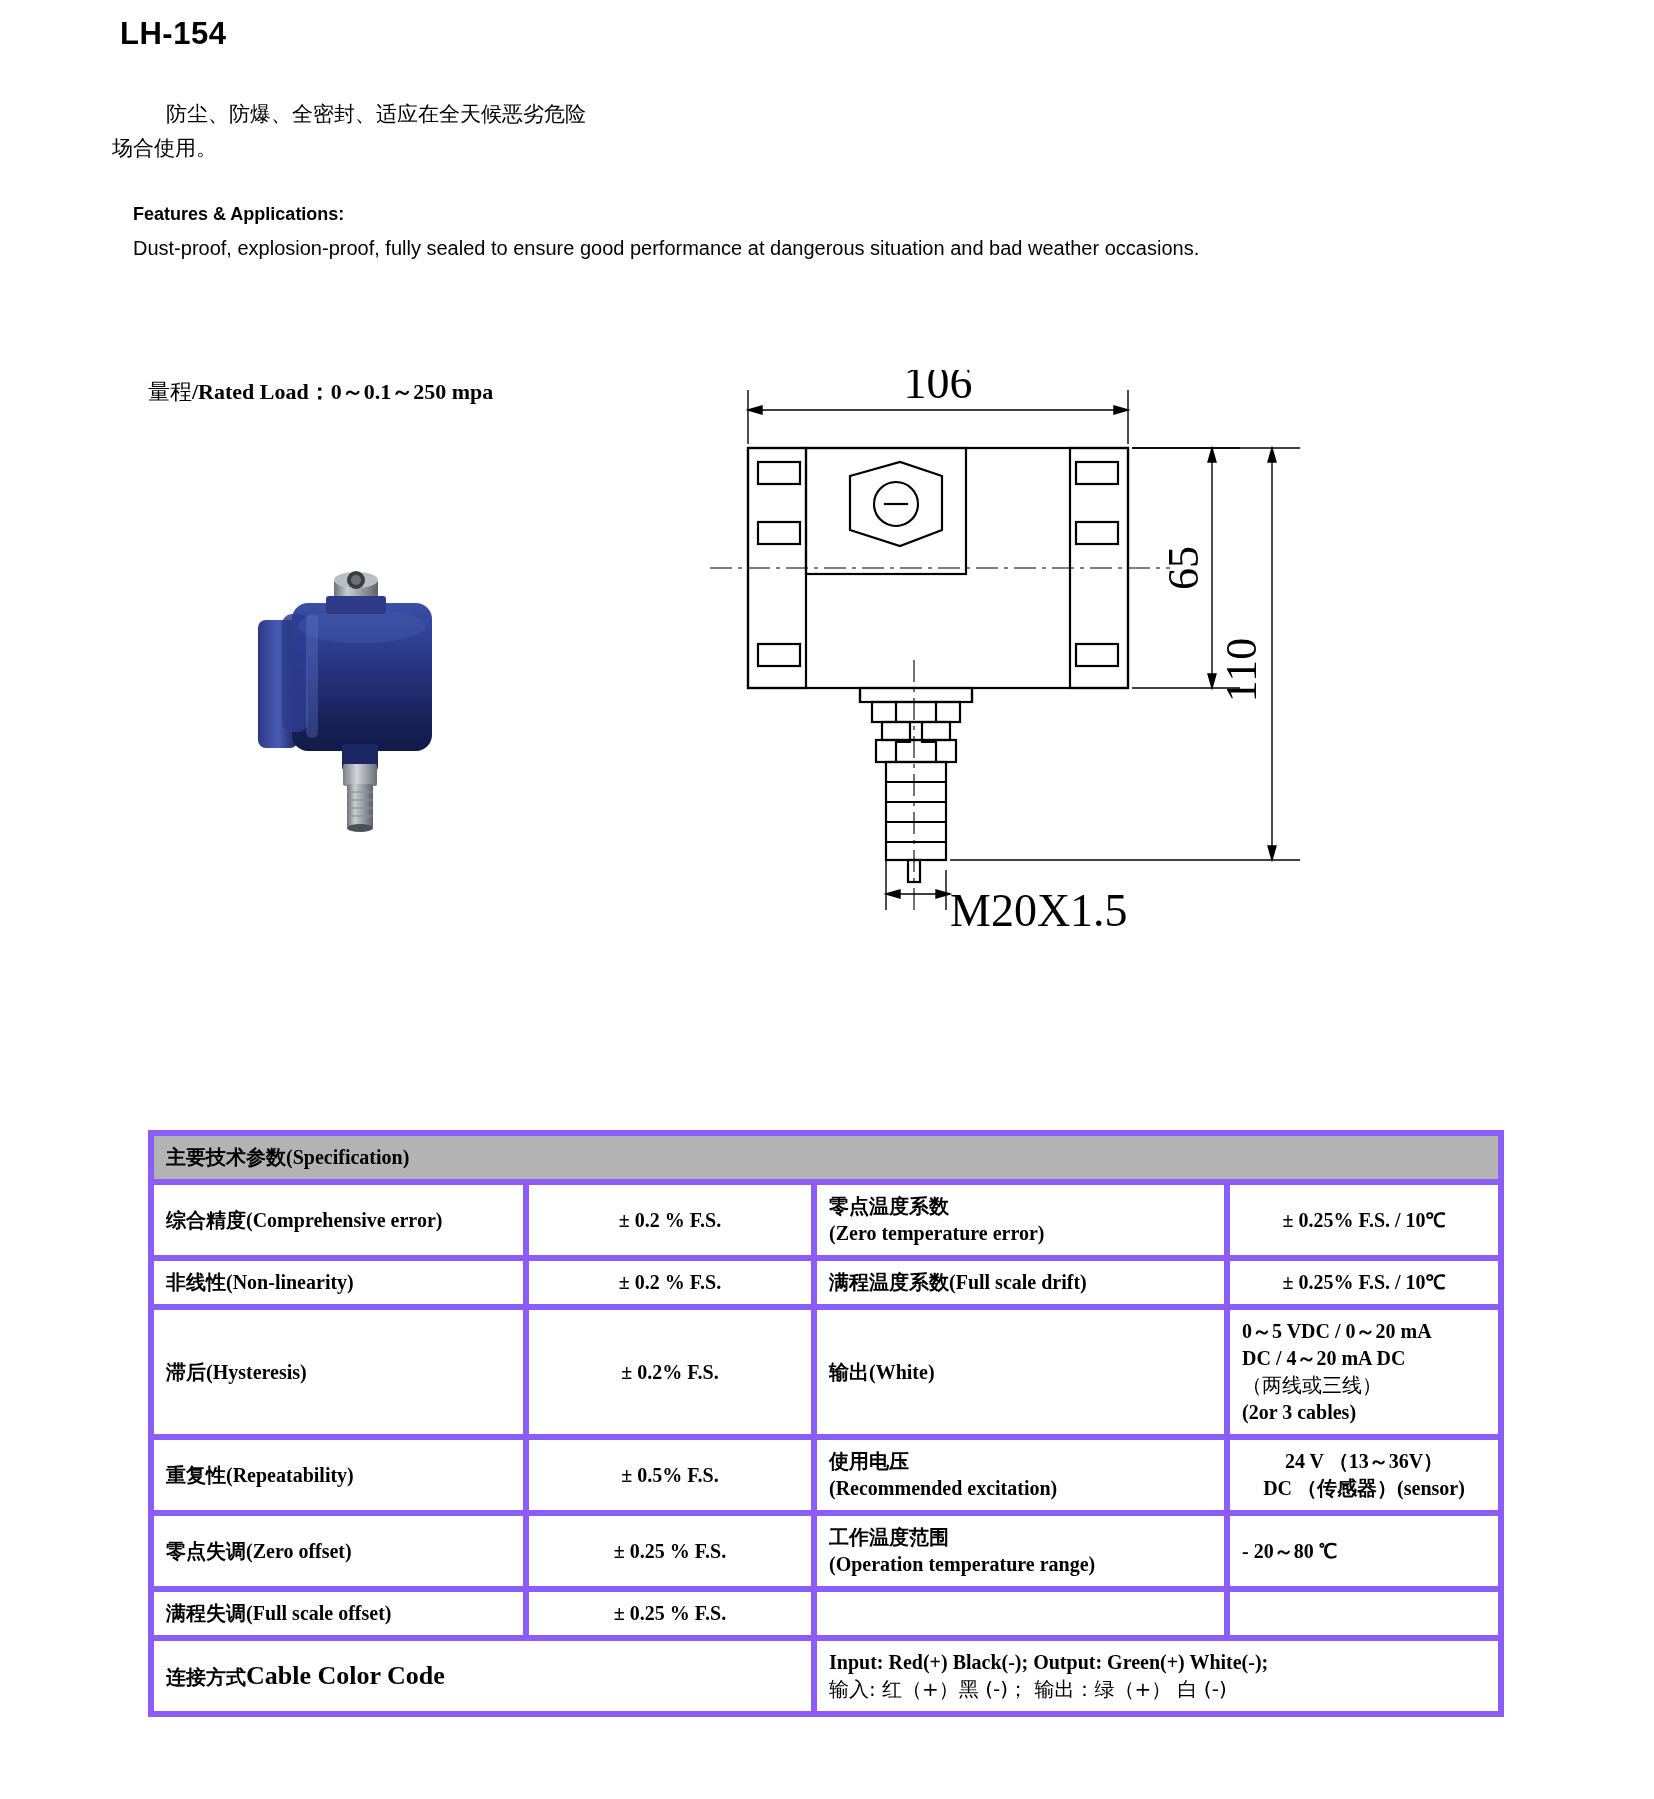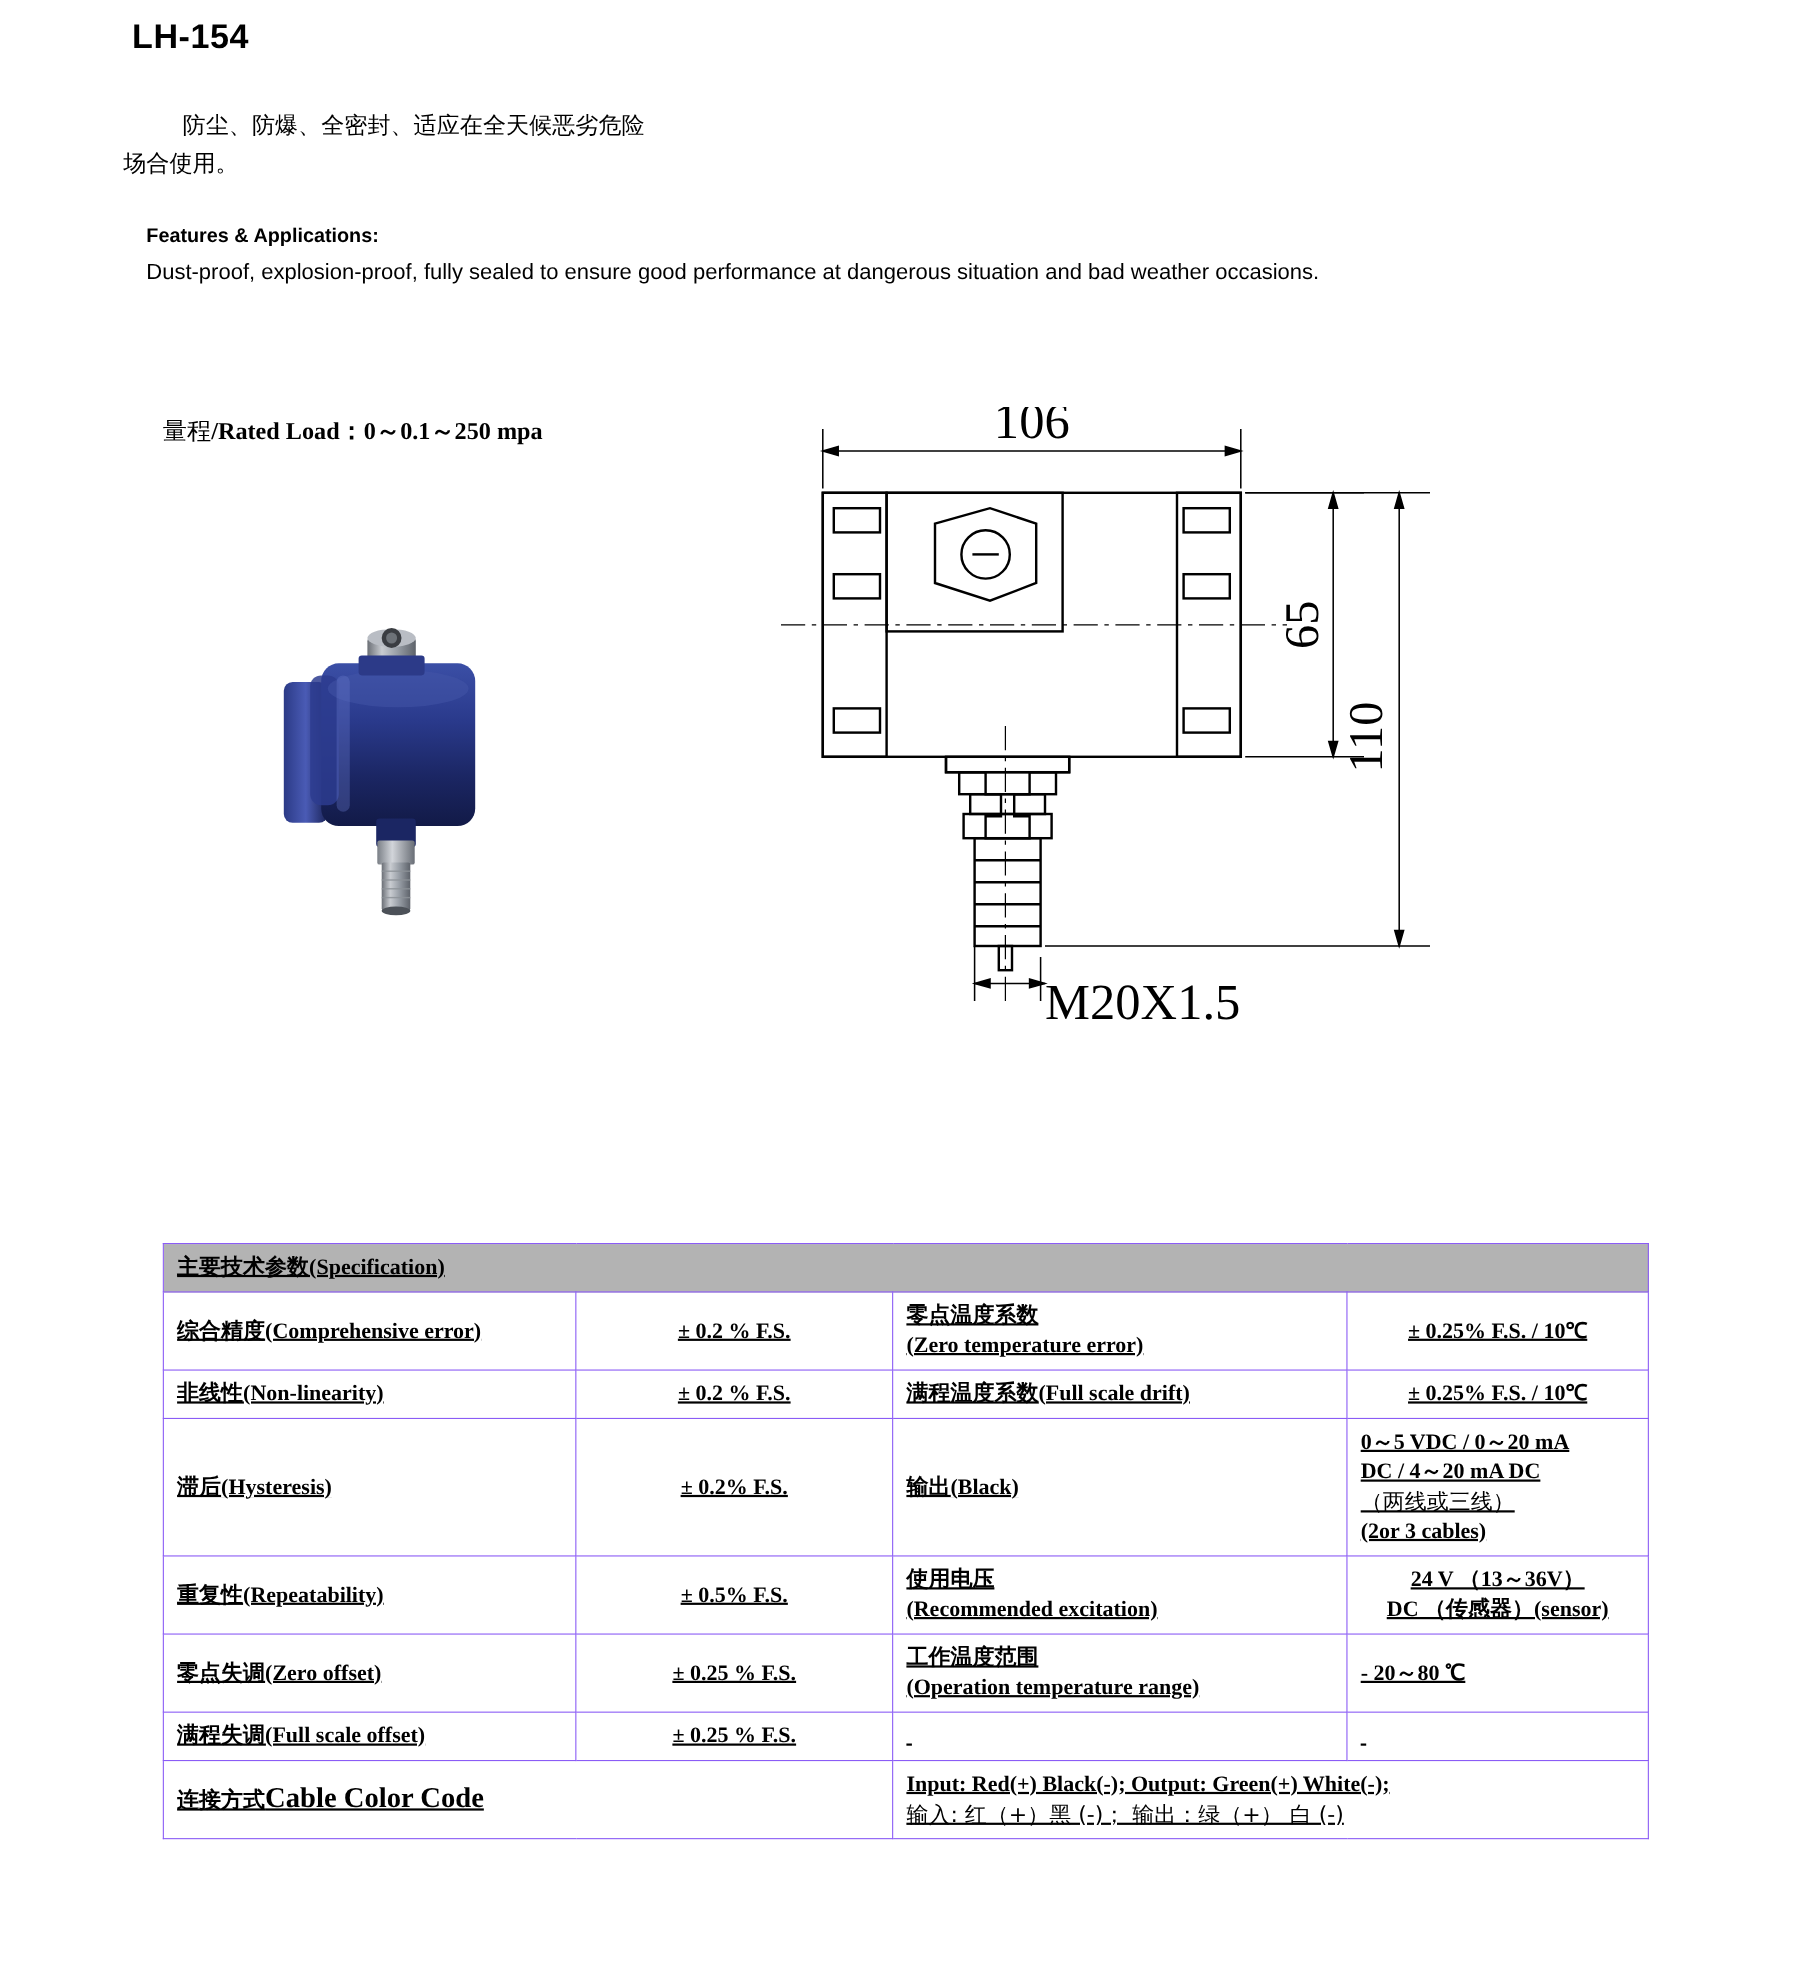--- a/index.html
+++ b/index.html
@@ -105,28 +105,27 @@
     left: 148px;
     top: 1130px;
     width: 1350px;
   }
   table.spec {
     border-collapse: collapse;
     width: 1350px;
     table-layout: fixed;
   }
   table.spec td {
-    border: 1px solid #8b5cf6;
+    border: 6px solid #8b5cf6;
     padding: 8px 12px;
     vertical-align: middle;
     font-family: "Liberation Serif", serif;
     font-weight: bold;
     font-size: 20px;
     line-height: 27px;
-    text-decoration: underline;
   }
   td.hdr {
     background: #b3b3b3;
     font-family: "DejaVu Sans", sans-serif;
     font-weight: bold;
     font-size: 22px;
     padding: 11px 14px;
   }
   td.cn-label {
     font-family: "DejaVu Sans", sans-serif;
@@ -370,21 +369,21 @@
           </td>
           <td class="val">± 0.25% F.S. / 10℃</td>
         </tr>
 
         <tr>
           <td class="cn-label">
             <span>滞后</span><b>(Hysteresis)</b>
           </td>
           <td class="val">±  0.2% F.S.</td>
           <td class="cn-label">
-            <span>输出</span><b>(Black)</b>
+            <span>输出</span><b>(White)</b>
           </td>
           <td class="val-left">
             <div>0～5 VDC / 0～20 mA</div>
             <div>DC / 4～20 mA DC</div>
             <div class="cnmix">（两线或三线）</div>
             <div>(2or 3 cables)</div>
           </td>
         </tr>
 
         <tr>

